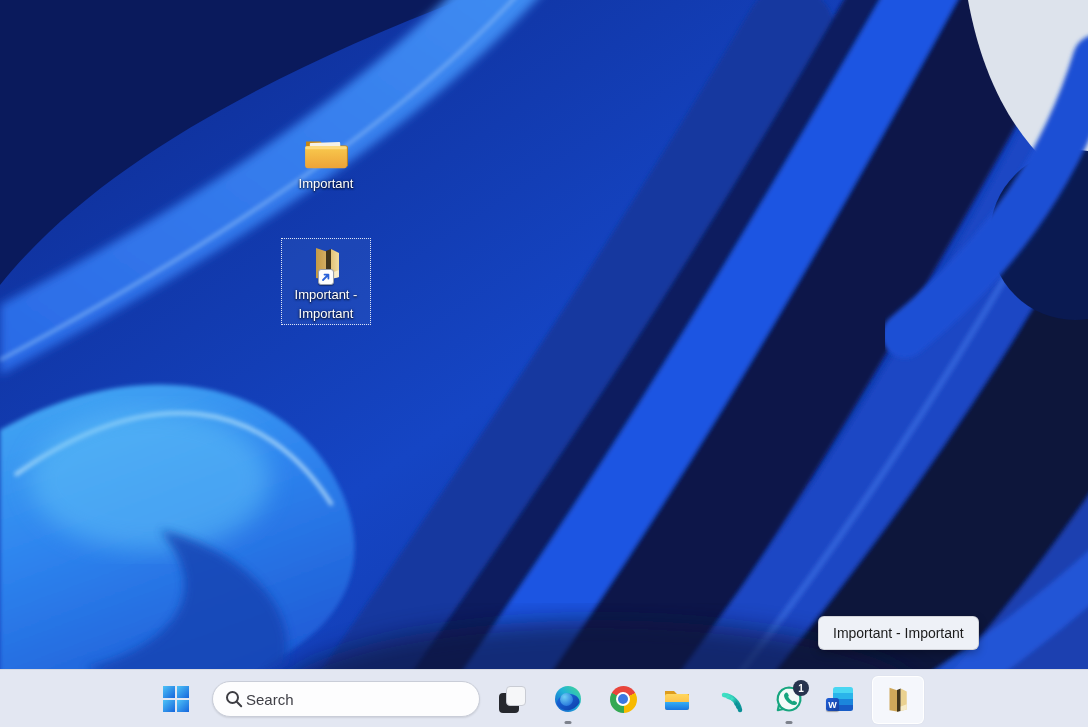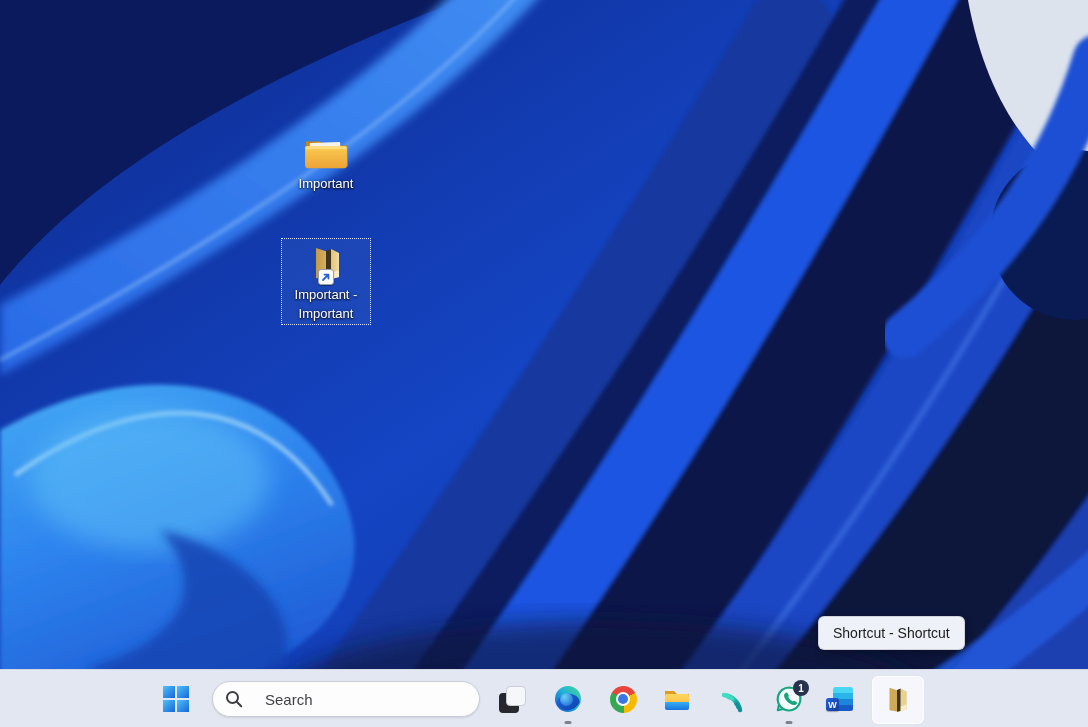--- a/index.html
+++ b/index.html
@@ -46,21 +46,21 @@
     align-items:center;justify-content:center;cursor:pointer;
   }
   .run-dot{
     position:absolute;bottom:4px;left:50%;transform:translateX(-50%);
     width:7px;height:3px;border-radius:2px;background:#7d828c;
   }
   #tb-start{left:156px;}
   #tb-search{
     left:212px;top:11px;height:36px;width:268px;box-sizing:border-box;
     background:#fdfdfe;border:1px solid #c9cdd8;border-radius:18px;
-    display:flex;align-items:center;gap:22px;padding-left:12px;cursor:pointer;
+    display:flex;align-items:center;gap:3px;padding-left:12px;cursor:pointer;
     box-shadow:0 1px 2px rgba(0,0,0,.10);position:absolute;
   }
   #tb-search .search-text{font-size:15px;color:#3f3f46;}
   #tb-taskview{left:492px;}
   #tb-edge{left:548px;}
   #tb-chrome{left:603px;}
   #tb-explorer{left:657px;}
   #tb-wave{left:714px;}
   #tb-whatsapp{left:769px;}
   #tb-word{left:820px;}
@@ -186,21 +186,21 @@
       <span class="shortcut-badge">
         <svg width="12" height="12" viewBox="0 0 12 12">
           <path d="M3,9 L8,4 M4.5,3.6 H8.4 V7.5" stroke="#2a62d9" stroke-width="1.8" fill="none" stroke-linecap="round" stroke-linejoin="round"></path>
         </svg>
       </span>
     </span>
     <span class="label">Important -</span>
     <span class="label">Important</span>
   </div>
 
-  <div id="tooltip">Shortcut - Shortcut</div>
+  <div id="tooltip">Important - Important</div>
 </div>
 
 <div id="taskbar">
 
   <div class="tb-item" id="tb-start">
     <svg width="26" height="26" viewBox="0 0 26 26">
       <defs>
         <linearGradient id="winG" x1="0" y1="0" x2="1" y2="1">
           <stop offset="0" stop-color="#4ec3f7"></stop>
             <stop offset="1" stop-color="#1565dd"></stop>

